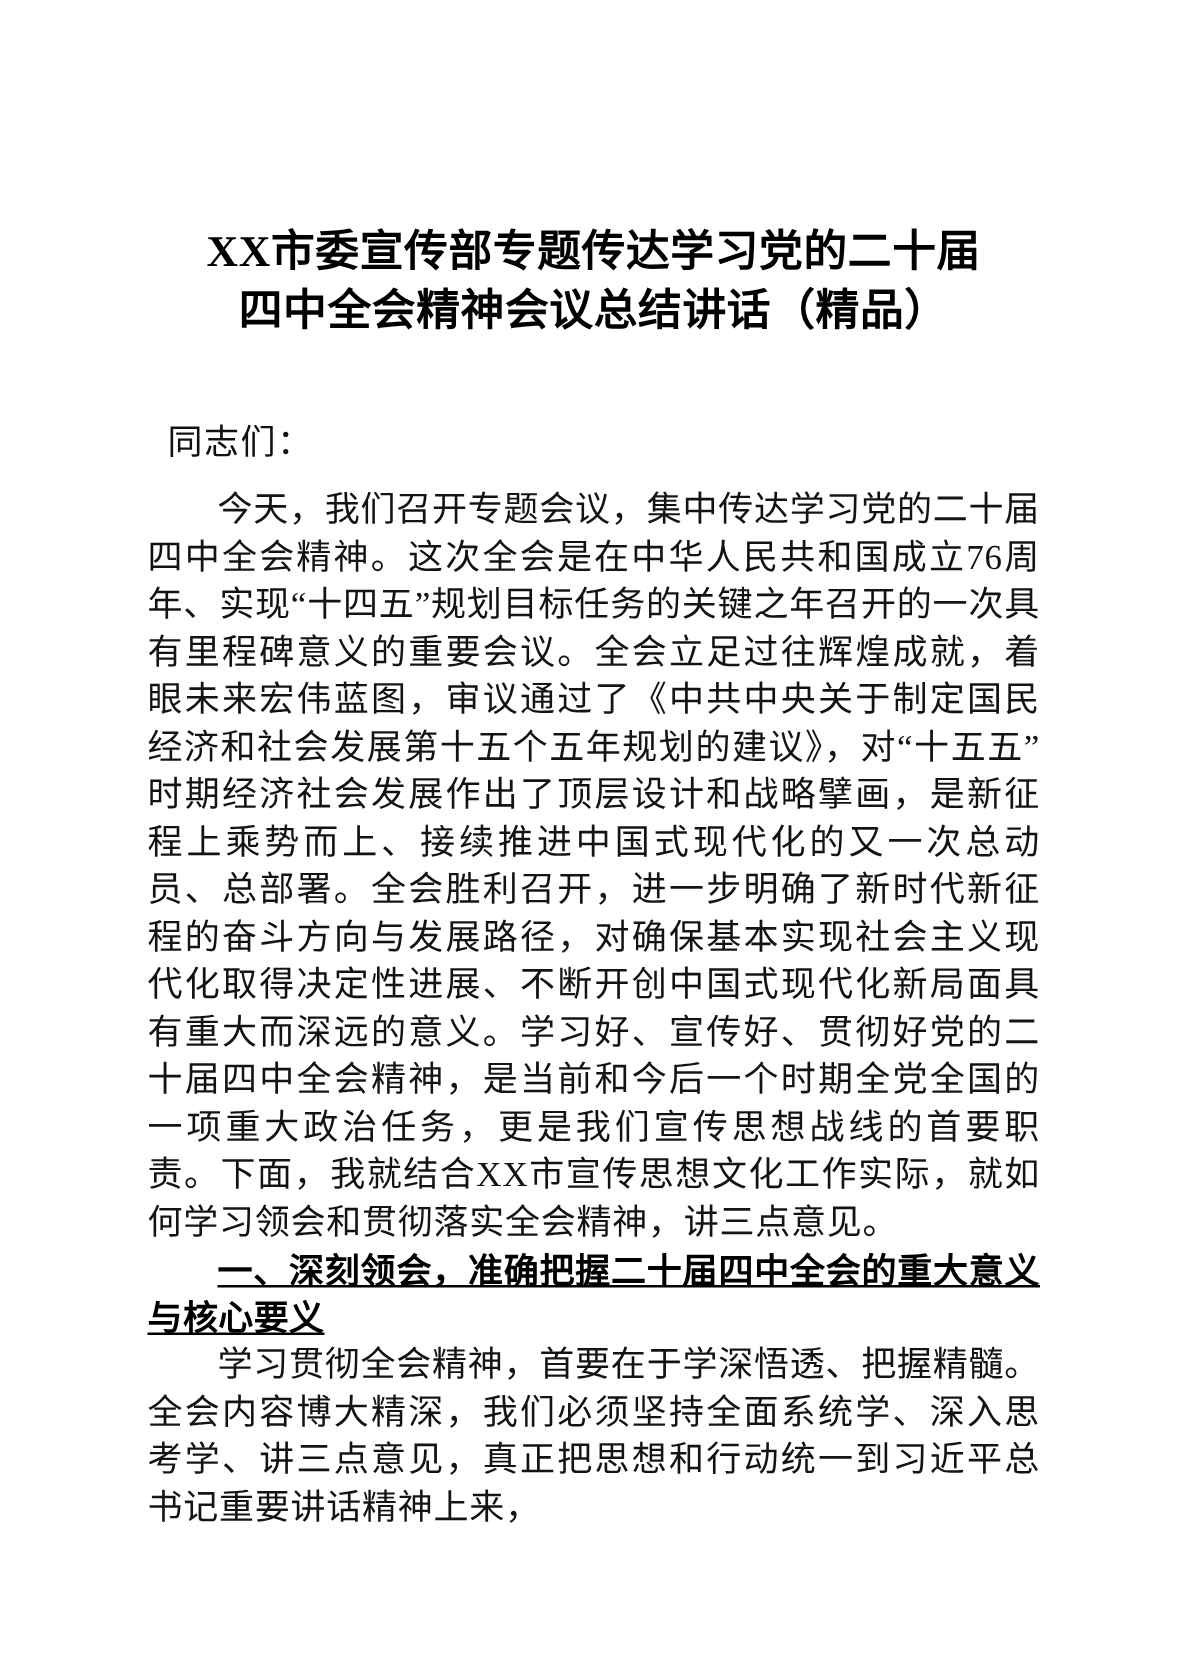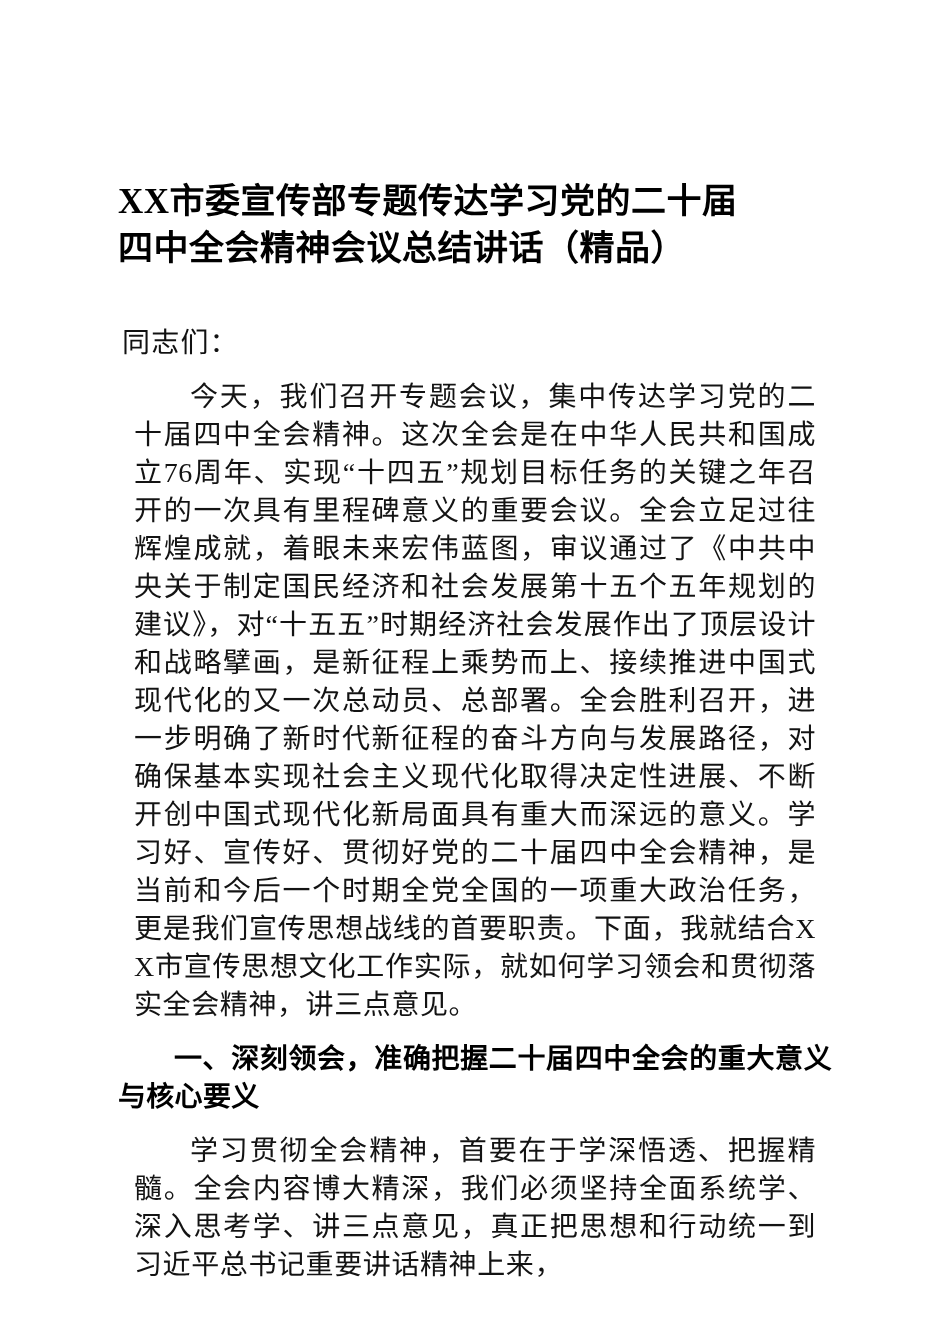--- a/index.html
+++ b/index.html
@@ -24,65 +24,66 @@
     top: 178px;
     width: 714px;
   }
 
   
   .doc-title {
     font-family: "Liberation Serif", "DejaVu Serif", serif;
     font-weight: bold;
     font-size: 35px;
     line-height: 47px;
-    text-align: left;
+    text-align: center;
     color: #000000;
     letter-spacing: 0.5px;
     margin: 0 0 0 0;
     white-space: pre-line;
   }
 
   
   .salutation {
     font-family: "Liberation Serif", "DejaVu Serif", serif;
     font-size: 28px;
     line-height: 38px;
     color: #111111;
-    margin: 4px;
+    margin: 16px;
     padding-top: 48px;
     letter-spacing: 1.2px;
   }
 
   
   .para {
     font-family: "Liberation Serif", "DejaVu Serif", serif;
     font-size: 28px;
     line-height: 38px;
     color: #131313;
-    margin: 16px;
+    margin: 0;
     text-align: justify;
     text-justify: inter-ideograph;
     text-indent: 2em;
     letter-spacing: 0.6px;
     word-break: break-all;
   }
 
   
   .section-heading {
     font-family: "Liberation Sans", "DejaVu Sans", sans-serif;
     font-weight: bold;
     font-size: 28px;
     line-height: 38px;
     color: #000000;
     margin: 0;
     text-align: justify;
     text-justify: inter-ideograph;
     text-indent: 2em;
     letter-spacing: 0.3px;
     word-break: break-all;
+    text-decoration: underline;
   }
 </style>
 </head>
 <body>
 
 <div class="page">
 
   <div class="doc-body">
 
     <h1 class="doc-title">XX市委宣传部专题传达学习党的二十届

